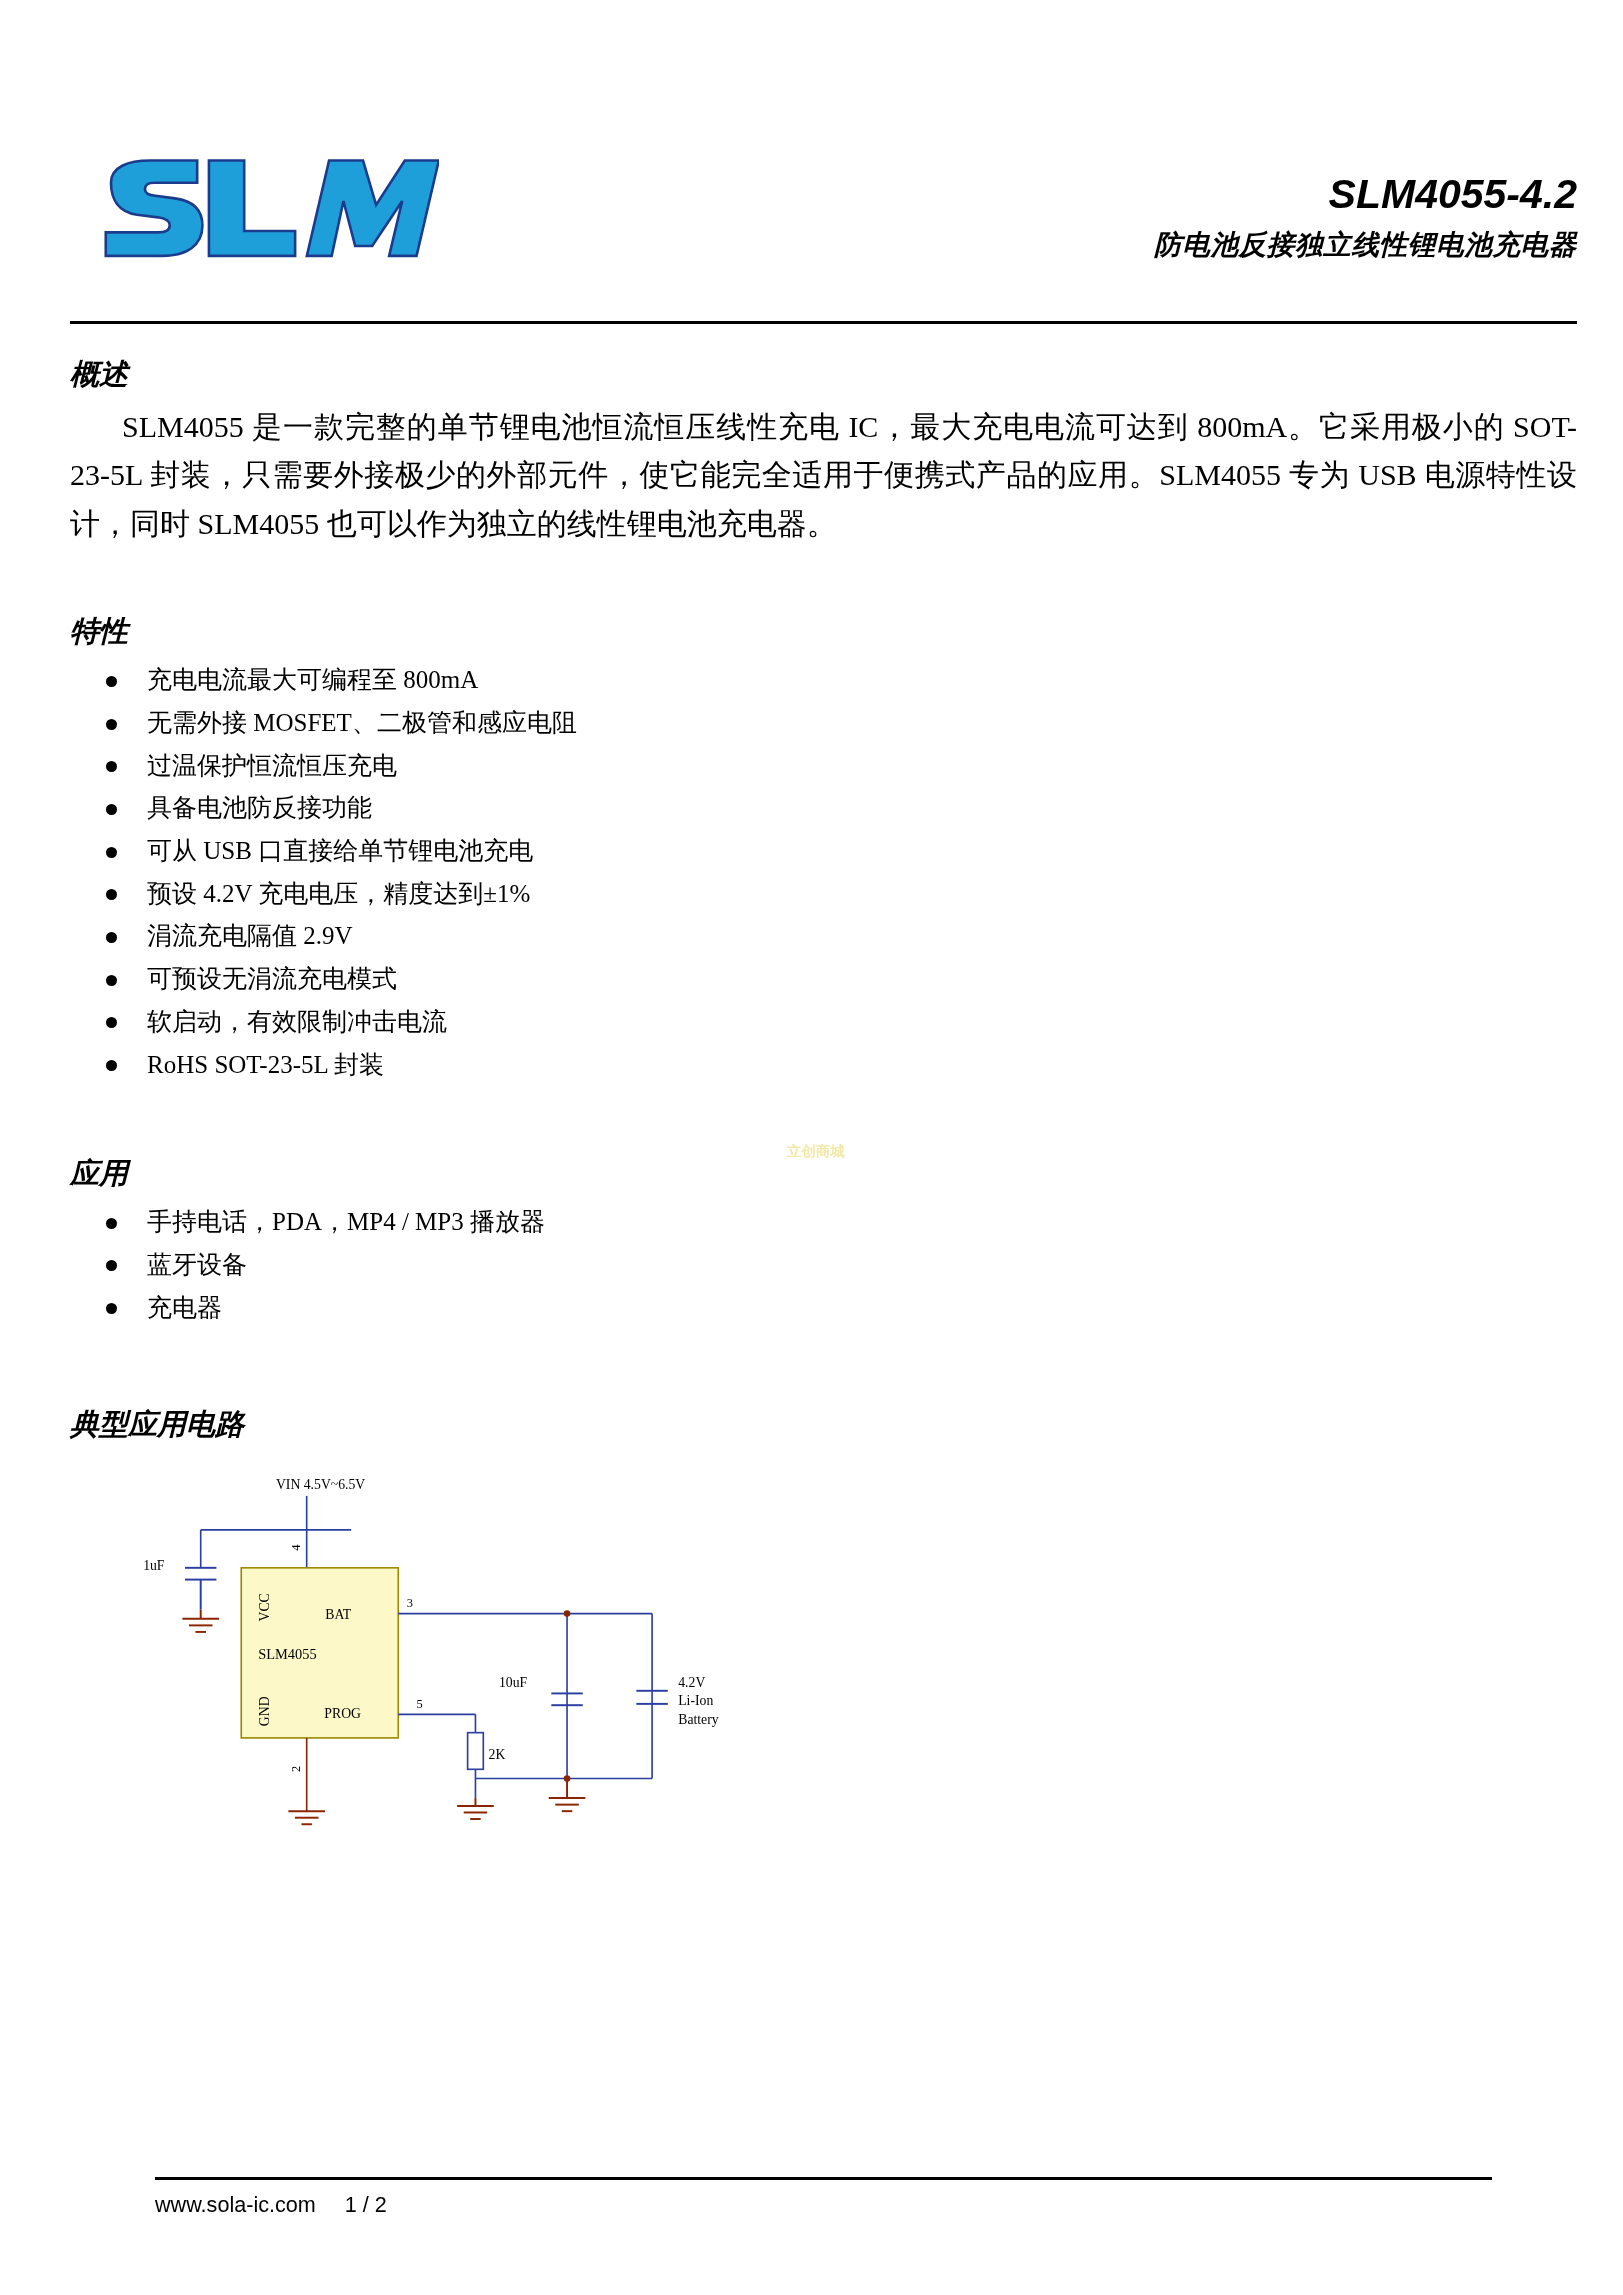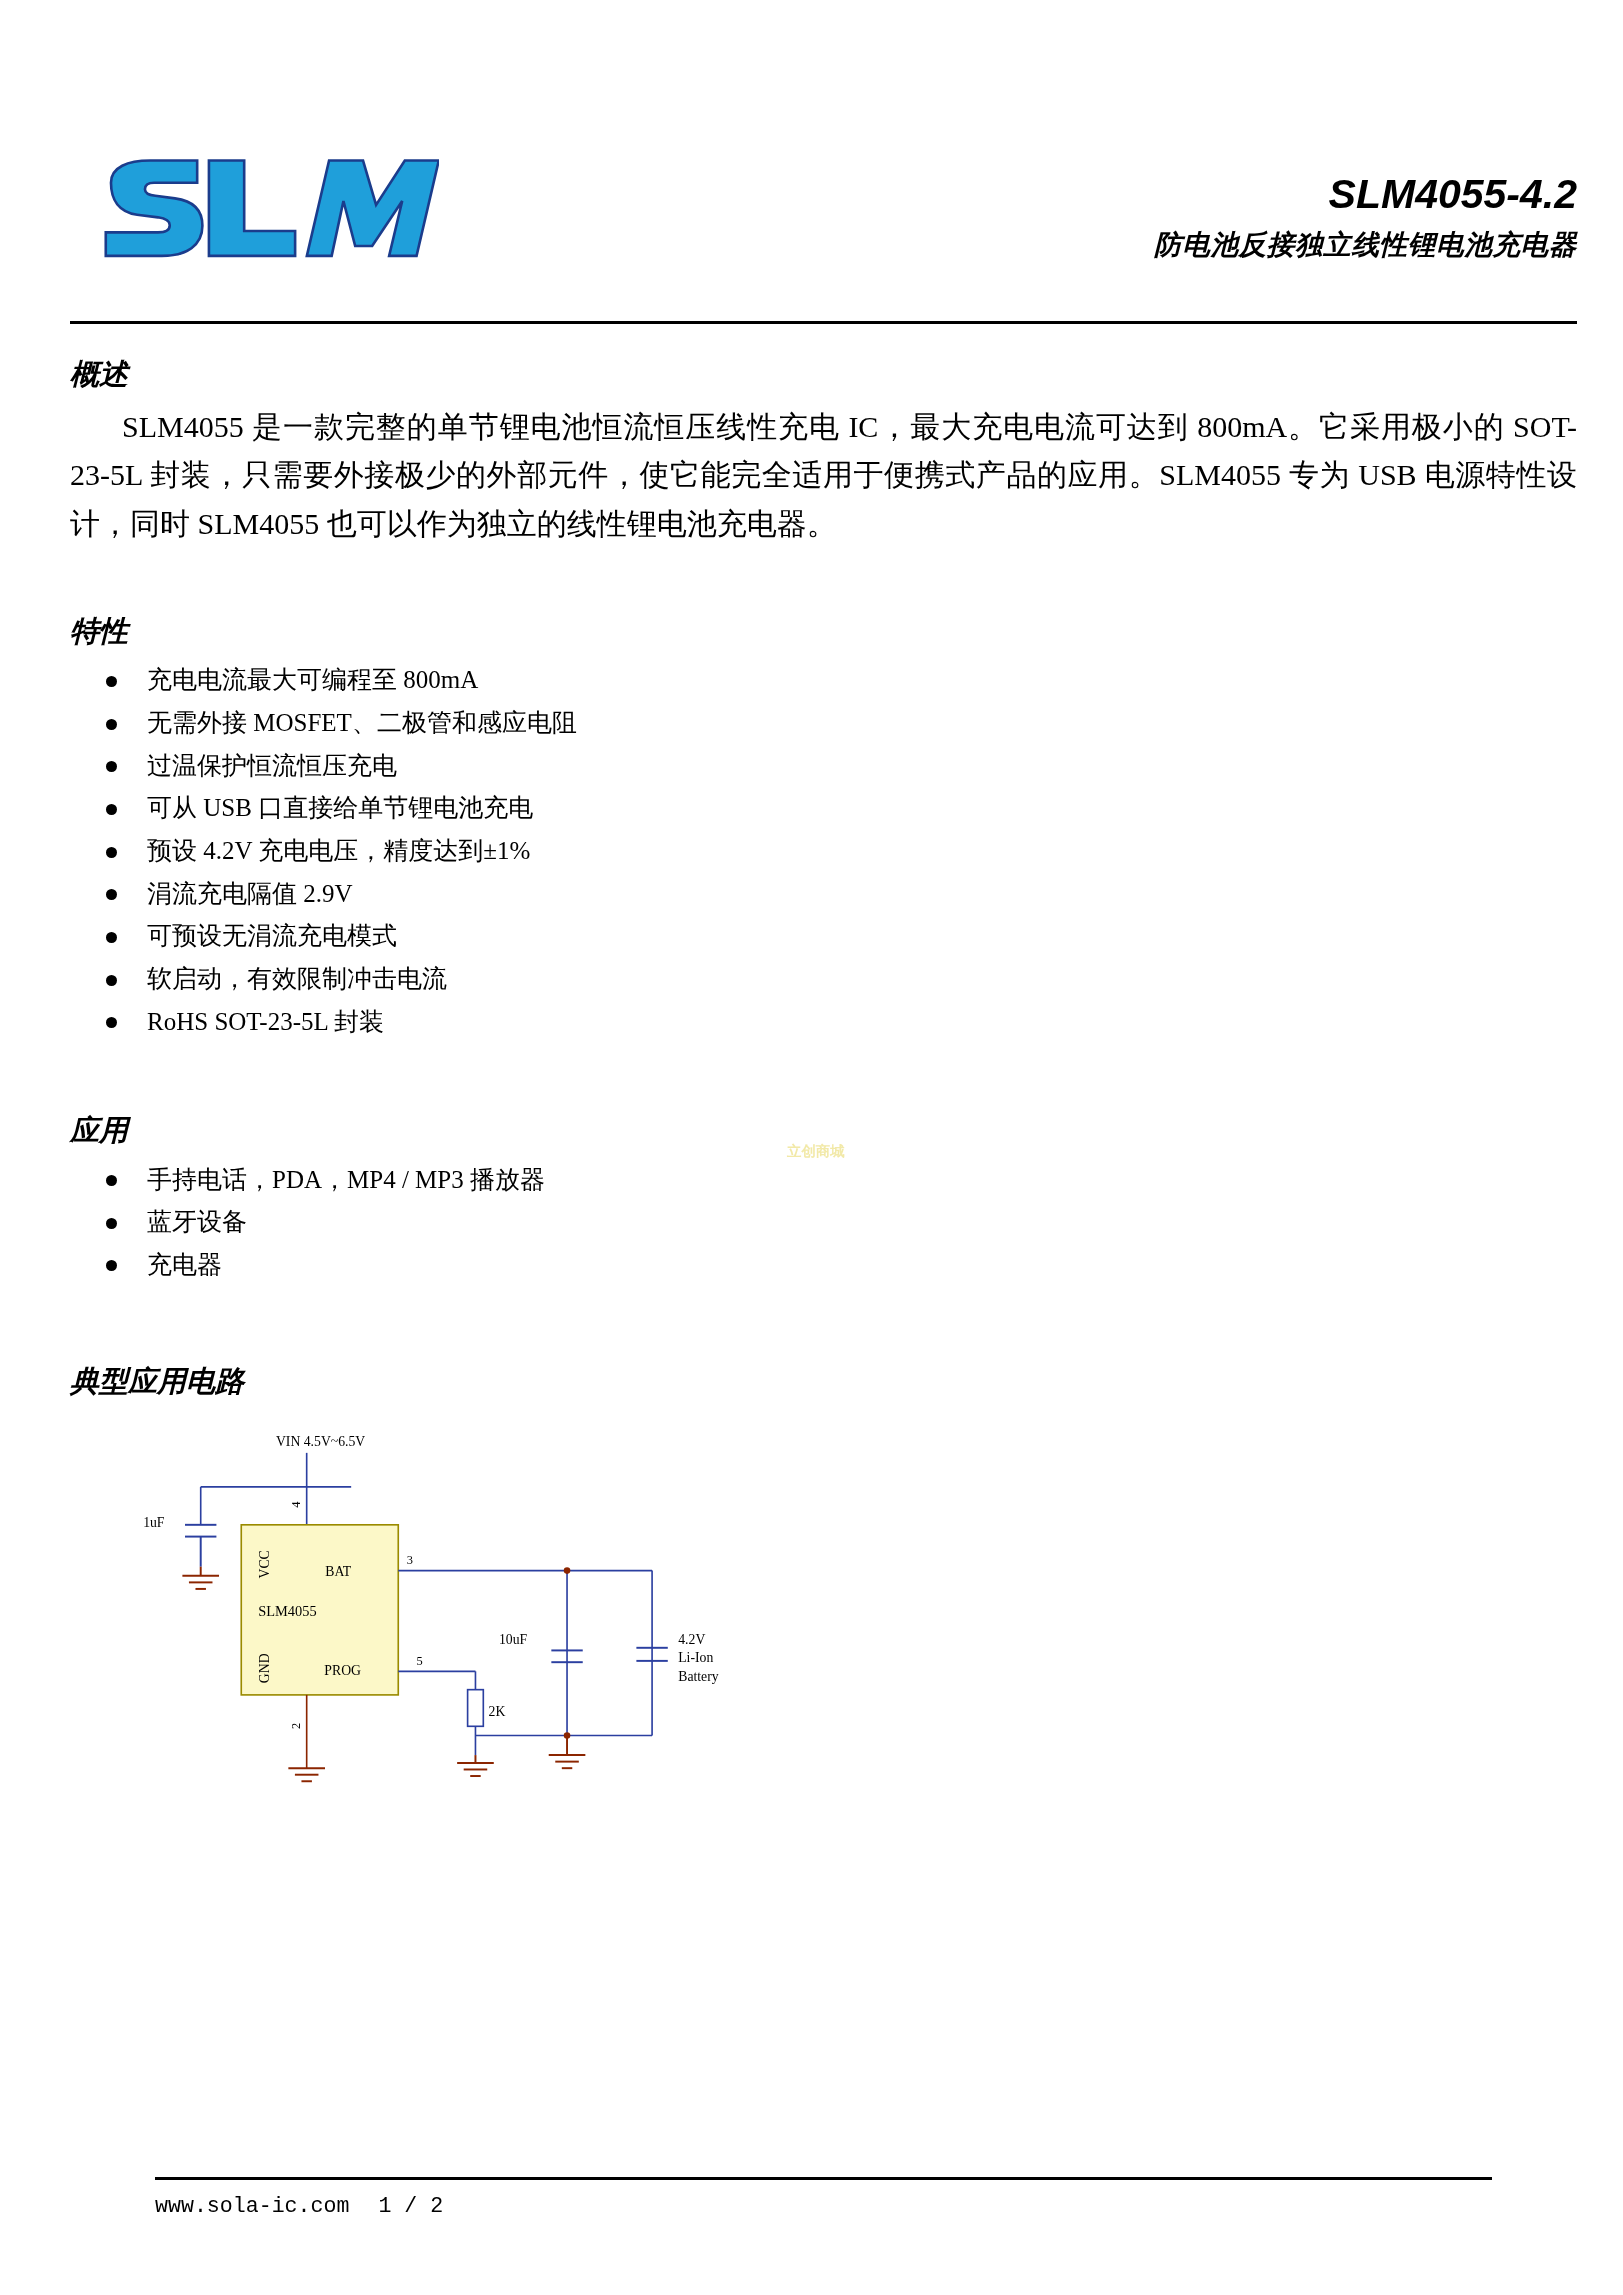--- a/index.html
+++ b/index.html
@@ -144,21 +144,21 @@
     position: absolute;
     left: 143px;
     right: 143px;
     bottom: 115px;
     border-top: 3.3px solid #000;
   }
   .footer {
     position: absolute;
     left: 143px;
     bottom: 77px;
-    font-family: Liberation Mono, monospace;
+    font-family: Liberation Sans, sans-serif;
     font-size: 21.6px;
   }
   .footer .page-no { margin-left: 29px; }
 </style>
 </head>
 <body>
 
 <div class="page">
 
   <div class="header">
@@ -186,20 +186,21 @@
     <div class="section-heading">概述</div>
     <div class="body-text">SLM4055 是一款完整的单节锂电池恒流恒压线性充电 IC，最大充电电流可达到 800mA。它采用极小的 SOT-23-5L 封装，只需要外接极少的外部元件，使它能完全适用于便携式产品的应用。SLM4055 专为 USB 电源特性设计，同时 SLM4055 也可以作为独立的线性锂电池充电器。</div>
   </div>
 
   <div class="sec-features">
     <div class="section-heading">特性</div>
     <ul class="bullets">
       <li><span class="dot"></span><span>充电电流最大可编程至 800mA</span></li>
       <li><span class="dot"></span><span>无需外接 MOSFET、二极管和感应电阻</span></li>
       <li><span class="dot"></span><span>过温保护恒流恒压充电</span></li>
+      <li><span class="dot"></span><span>具备电池防反接功能</span></li>
       <li><span class="dot"></span><span>可从 USB 口直接给单节锂电池充电</span></li>
       <li><span class="dot"></span><span>预设 4.2V 充电电压，精度达到±1%</span></li>
       <li><span class="dot"></span><span>涓流充电隔值 2.9V</span></li>
       <li><span class="dot"></span><span>可预设无涓流充电模式</span></li>
       <li><span class="dot"></span><span>软启动，有效限制冲击电流</span></li>
       <li><span class="dot"></span><span>RoHS SOT-23-5L 封装</span></li>
     </ul>
   </div>
 
   <div class="watermark">立创商城</div>

